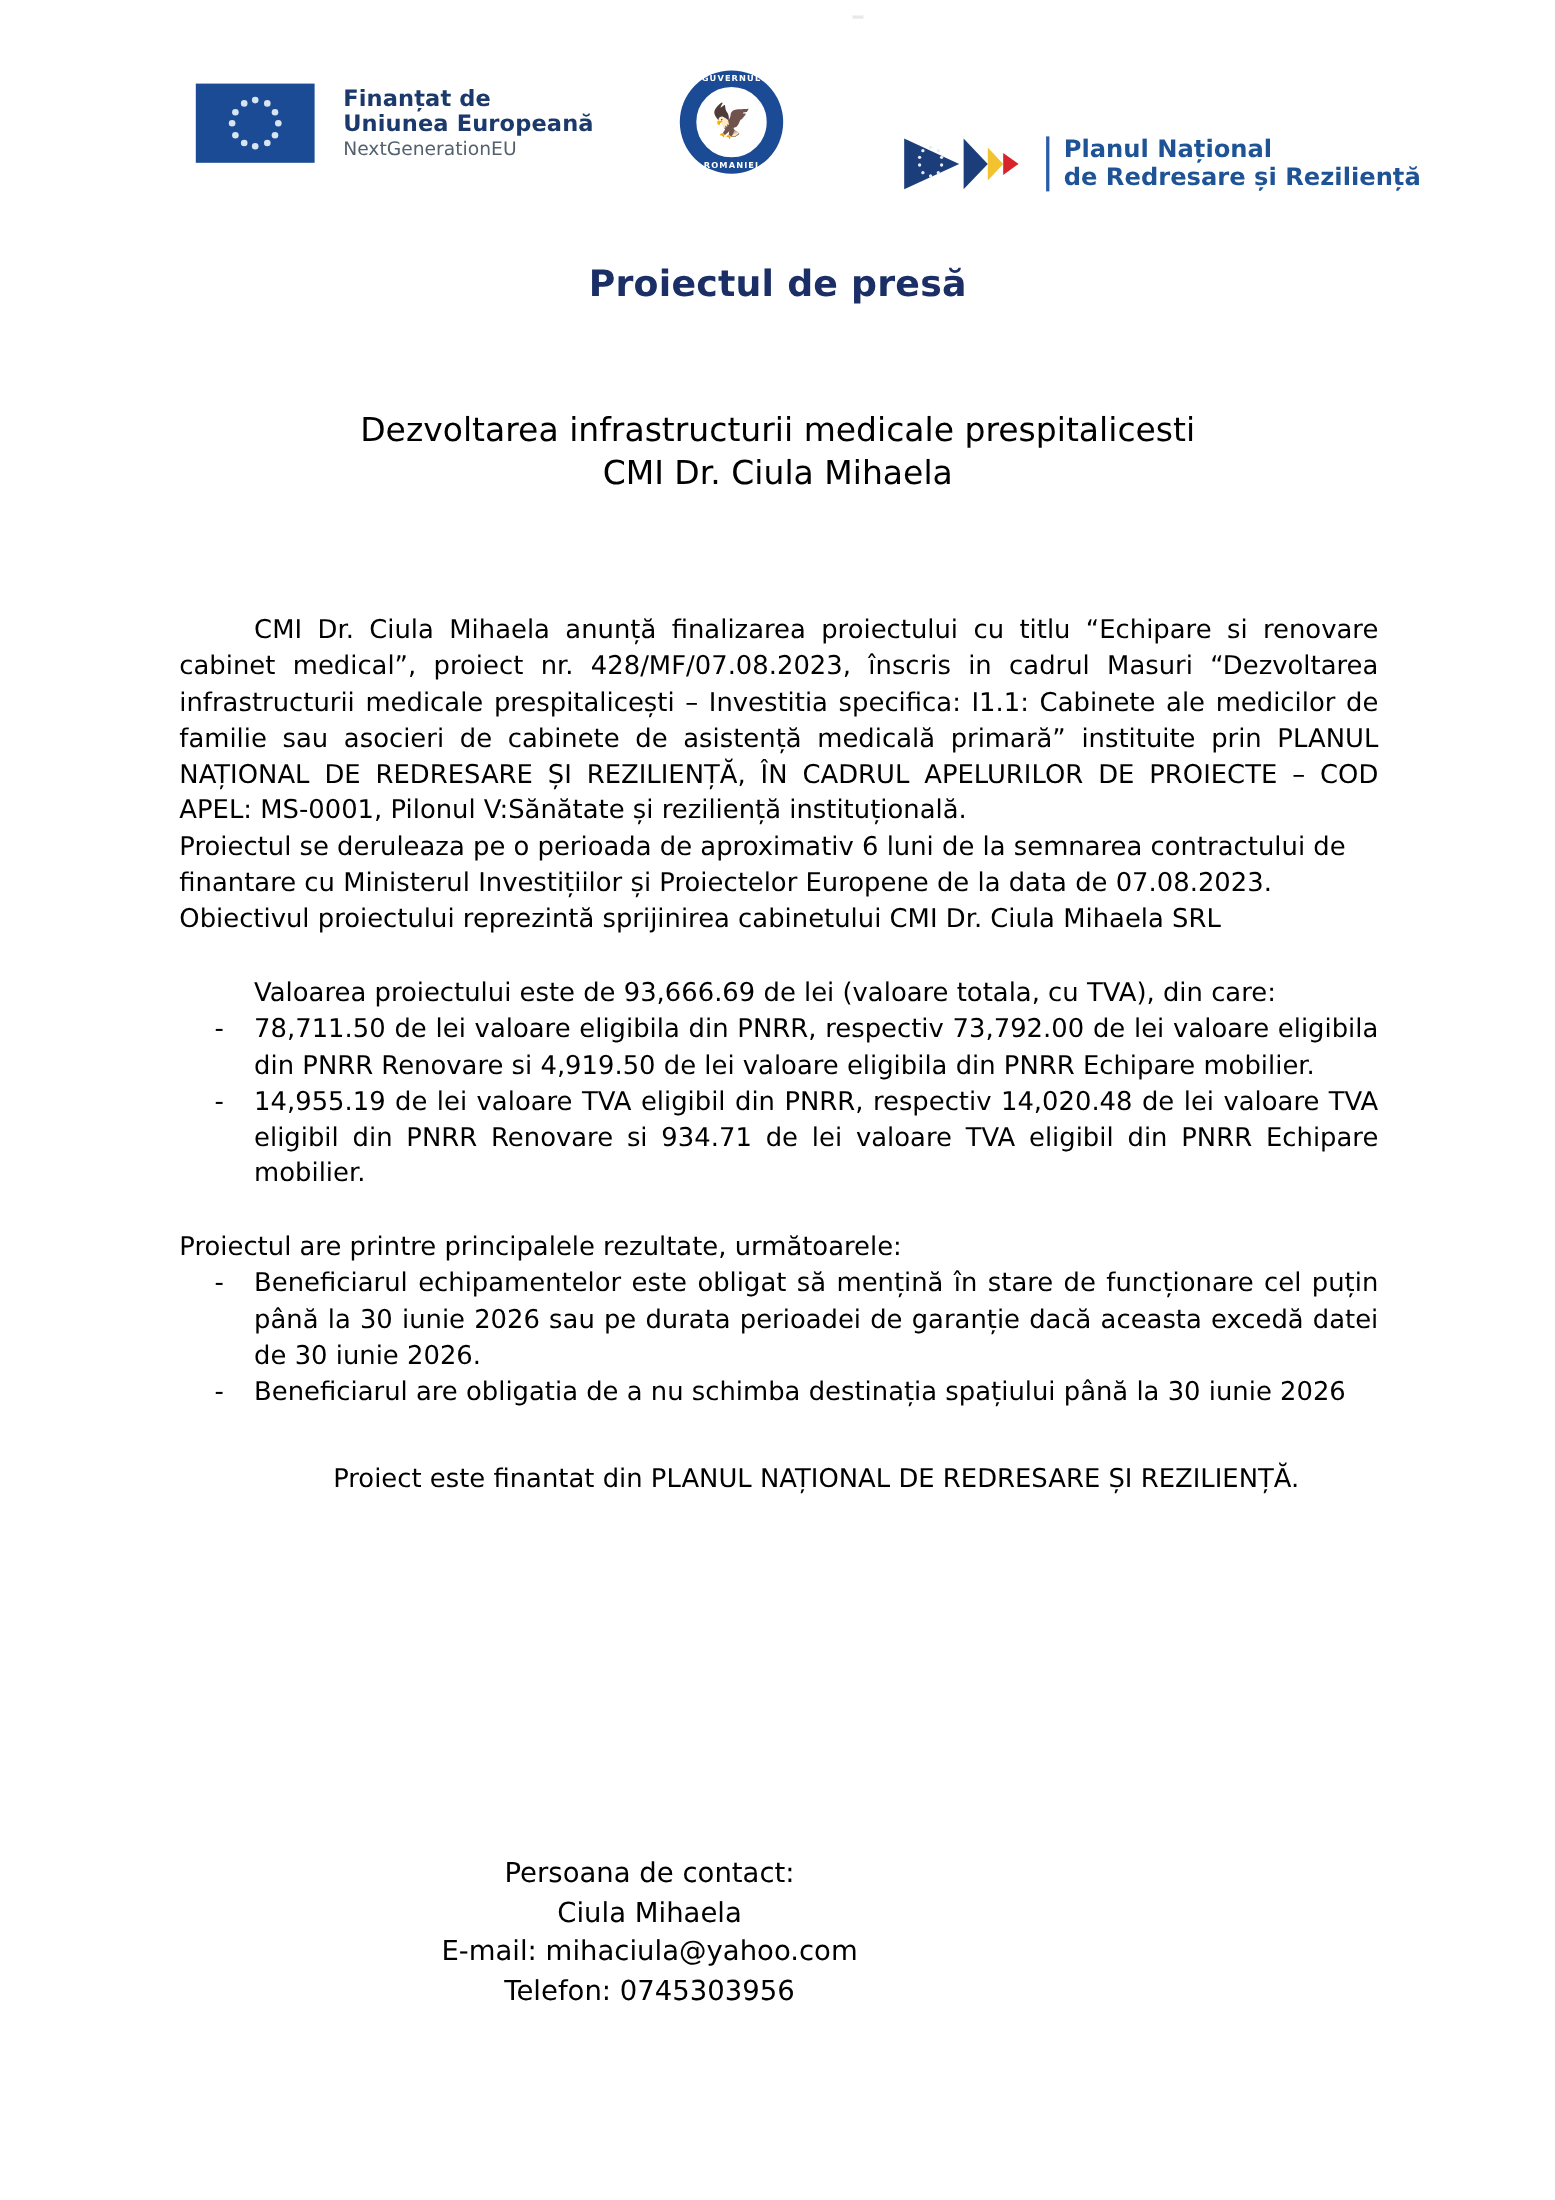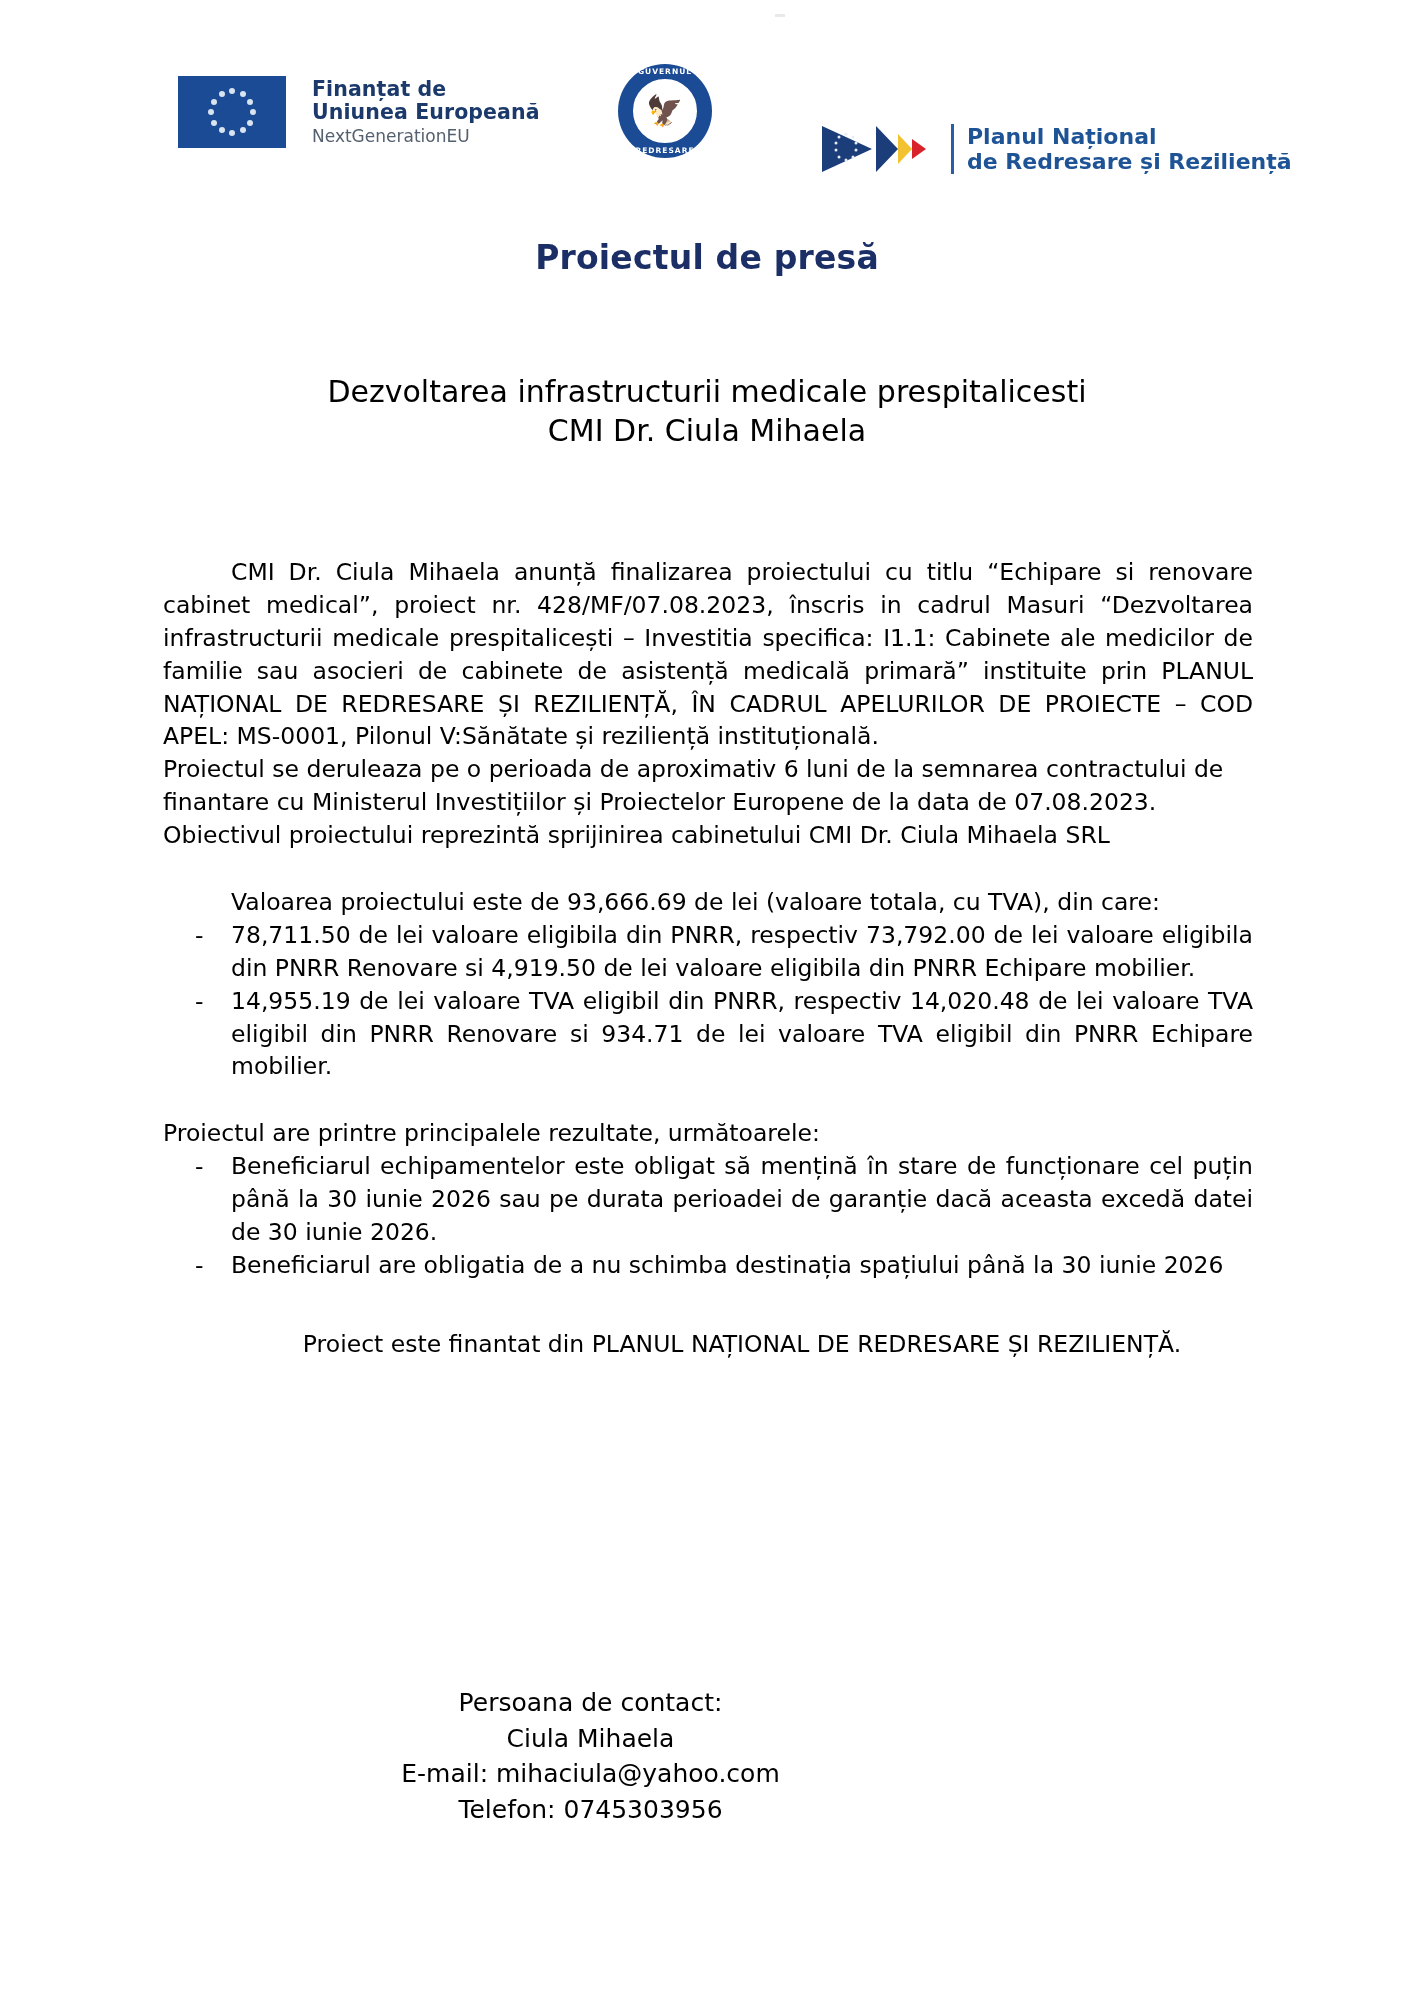--- a/index.html
+++ b/index.html
@@ -262,21 +262,21 @@
         <div class="l1">Finanțat de</div>
         <div class="l2">Uniunea Europeană</div>
         <div class="l3">NextGenerationEU</div>
       </div>
     </div>
 
     <div class="logo-gov">
       <div class="seal">
         <div class="seal-ring"></div>
         <div class="seal-text-top">GUVERNUL</div>
-        <div class="seal-text-bot">REDRESARE</div>
+        <div class="seal-text-bot">ROMANIEI</div>
         <div class="seal-inner"></div>
         <div class="seal-eagle">🦅</div>
       </div>
     </div>
 
     <div class="logo-pnrr">
       <div class="pnrr-arrows">
         <svg width="118" height="58" viewBox="0 0 118 58" aria-hidden="true">
           <polygon points="2,6 2,52 52,29" fill="#1b3d7a"></polygon>
           <g fill="#e8ecf6">

